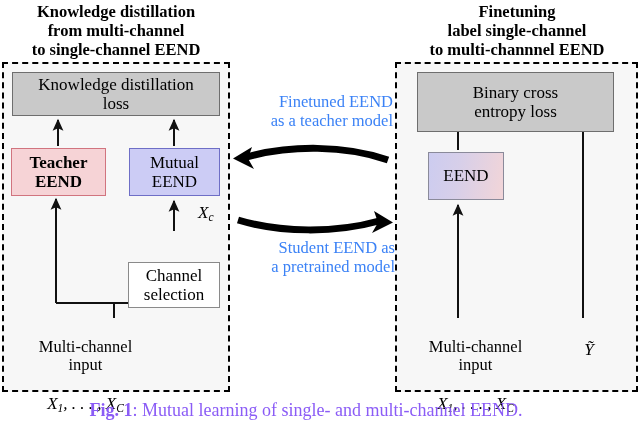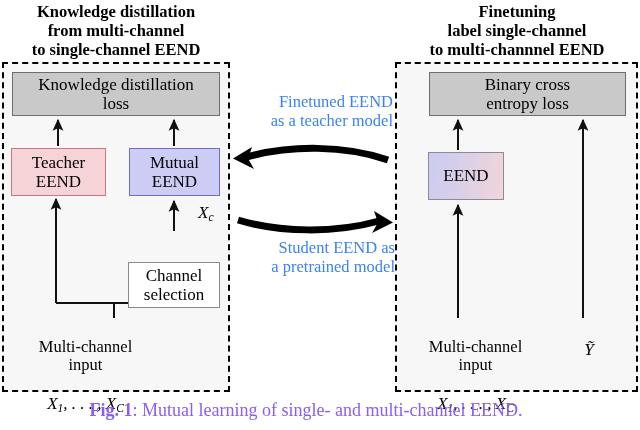--- a/index.html
+++ b/index.html
@@ -44,32 +44,32 @@
     justify-content: center;
     text-align: center;
     font-size: 17px;
     line-height: 19.5px;
     color: #000;
     white-space: pre-line;
     border: 1.6px solid #808080;
   }
   .box-gray  { background: #c9c9c9; border-color: #6e6e6e; }
   .box-white { background: #ffffff; border-color: #8a8a8a; }
-  .box-pink  { background: #f6d3d6; border-color: #d1747f; }
+  .box-pink  { background: #f6d3d6; border-color: #d1747f; font-weight: bold; }
   .box-blue  { background: #ccccf5; border-color: #6e6ec6; }
   .box-grad  {
     background: linear-gradient(100deg, #ccccf0 0%, #d7cfe9 40%, #f2d5d8 100%);
     border-color: #8a8a9a;
   }
 
   #box-kd-loss   { left: 12px;  top: 72px;  width: 208px; height: 44px; }
   #box-teacher   { left: 11px;  top: 148px; width: 95px;  height: 48px; }
   #box-student   { left: 129px; top: 148px; width: 91px;  height: 48px; }
   #box-chansel   { left: 128px; top: 233px; width: 92px;  height: 46px; margin-top: 29px; }
-  #box-bce-loss  { left: 429px; top: 72px;  width: 197px; height: 44px; font-family: Liberation Serif, serif; }
+  #box-bce-loss  { left: 417px; top: 72px;  width: 197px; height: 60px; font-family: Liberation Serif, serif; }
   #box-eend      { left: 428px; top: 152px; width: 76px;  height: 48px; }
 
   .caption-text {
     position: absolute;
     text-align: center;
     font-size: 16.5px;
     line-height: 18px;
     color: #000;
     white-space: pre-line;
   }

